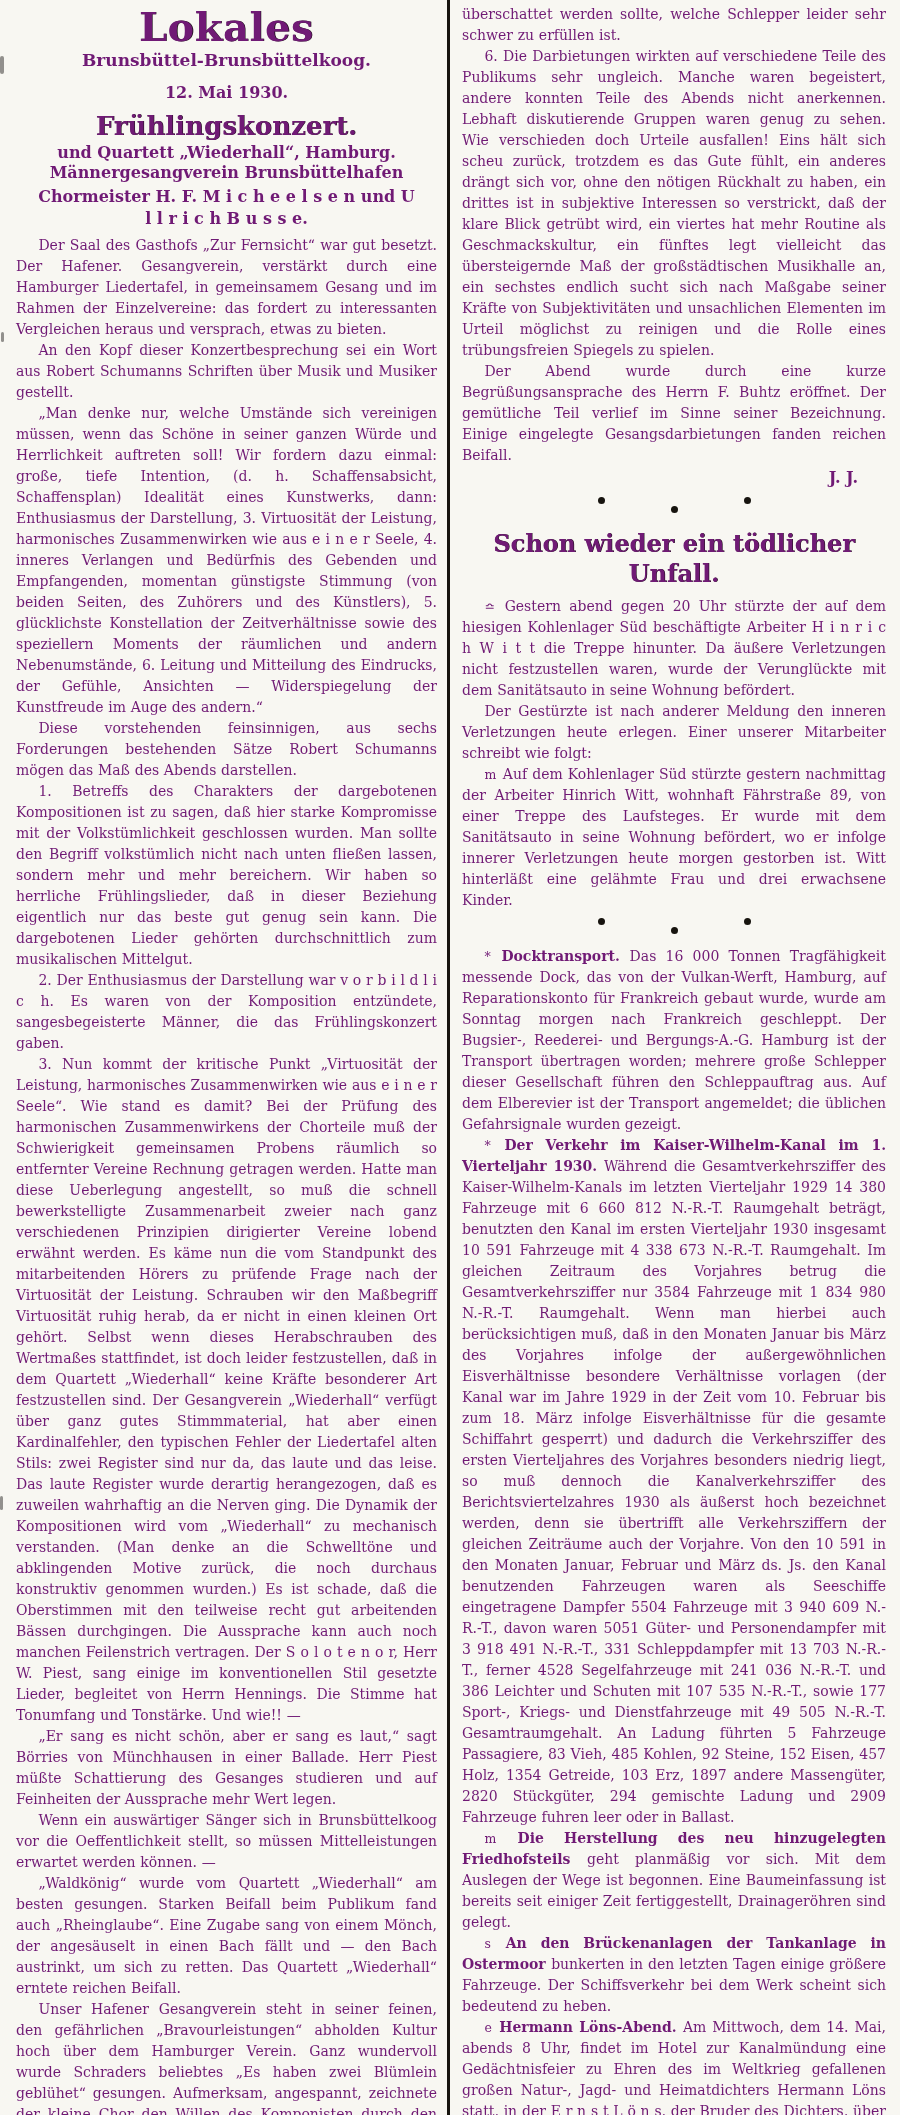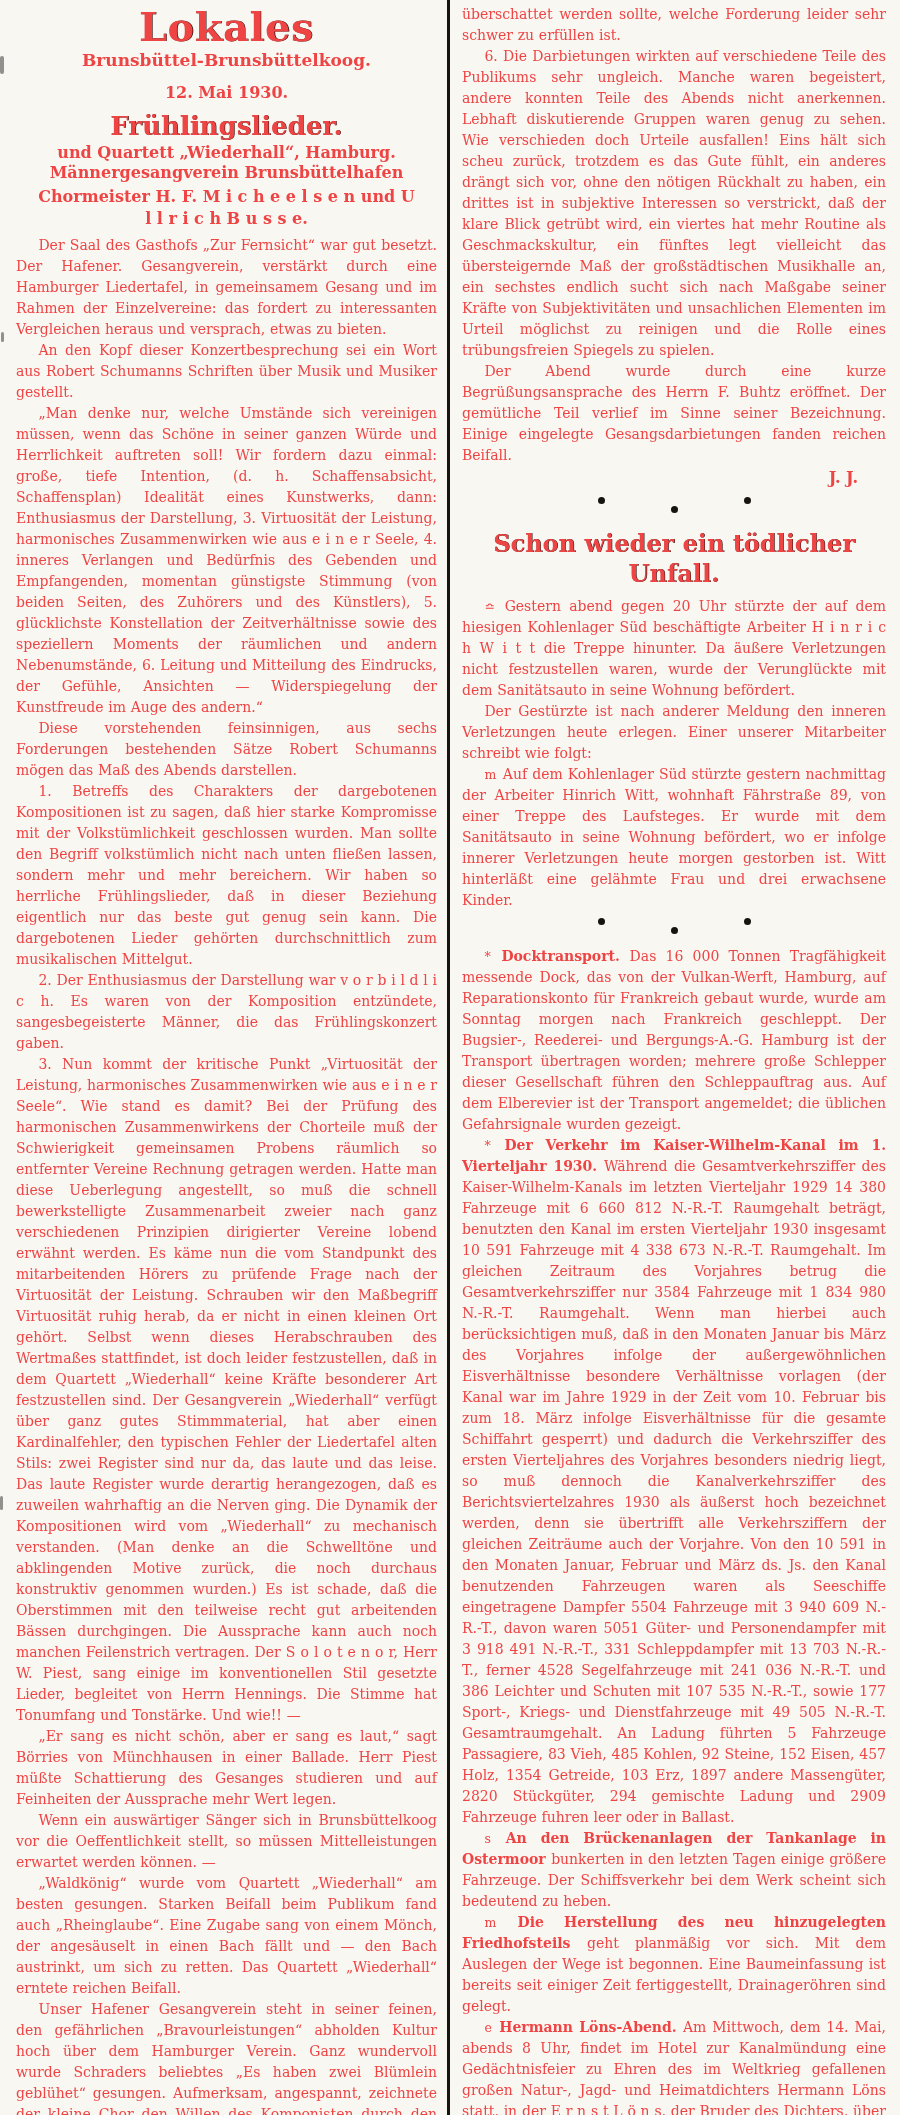--- a/index.html
+++ b/index.html
@@ -1,17 +1,17 @@
 <!DOCTYPE html>
 <html lang="de"><head>
 <meta charset="utf-8">
 <style>
   html,body{margin:0;padding:0;background:#e8e6e0;}
   .page{position:relative;width:900px;height:2115px;margin:0 auto;background:#f8f7f2;
-        color:#ef4444;font-family:"DejaVu Serif","Liberation Serif",serif;
+        color:#701a75;font-family:"DejaVu Serif","Liberation Serif",serif;
         overflow:hidden;display:flex;}
   .col{box-sizing:border-box;}
   .col-left{width:447px;padding:6px 10px 0 16px;}
   .colrule{width:3px;background:#17140f;height:2115px;}
   .col-right{width:450px;padding:4px 14px 0 12px;}
 
   .masthead h1{font-size:40px;line-height:42px;margin:0;text-align:center;font-weight:bold;
                letter-spacing:.5px;text-shadow:.6px 0 0 #15120f;}
   .place{font-size:17px;line-height:24px;font-weight:bold;text-align:center;}
   .date{font-size:16px;line-height:21px;font-weight:bold;text-align:center;margin-bottom:8px;margin-top:10px;}
@@ -46,21 +46,21 @@
   <div class="artifact" style="left:0;top:1496px;width:3px;height:14px;"></div>
 
   <div class="col col-left">
     <header class="masthead">
       <h1>Lokales</h1>
       <div class="place">Brunsbüttel-Brunsbüttelkoog.</div>
       <div class="date">12. Mai 1930.</div>
     </header>
 
     <section>
-      <h2 class="a1-headline">Frühlingslieder.</h2>
+      <h2 class="a1-headline">Frühlingskonzert.</h2>
       <div class="subtitle">und Quartett „Wiederhall“, Hamburg.</div>
       <div class="subtitle">Männergesangverein Brunsbüttelhafen</div>
       <div class="conductor">Chormeister H. F. M i c h e e l s e n und U l l r i c h  B u s s e.</div>
       <div class="body" id="a1-left-body">
           <p>Der Saal des Gasthofs „Zur Fernsicht“ war gut besetzt. Der Hafener. Gesangverein, verstärkt durch eine Hamburger Liedertafel, in gemeinsamem Gesang und im Rahmen der Einzelvereine: das fordert zu interessanten Vergleichen heraus und versprach, etwas zu bieten.</p>
           <p>An den Kopf dieser Konzertbesprechung sei ein Wort aus Robert Schumanns Schriften über Musik und Musiker gestellt.</p>
           <p>„Man denke nur, welche Umstände sich vereinigen müssen, wenn das Schöne in seiner ganzen Würde und Herrlichkeit auftreten soll! Wir fordern dazu einmal: große, tiefe Intention, (d. h. Schaffensabsicht, Schaffensplan) Idealität eines Kunstwerks, dann: Enthusiasmus der Darstellung, 3. Virtuosität der Leistung, harmonisches Zusammenwirken wie aus e i n e r Seele, 4. inneres Verlangen und Bedürfnis des Gebenden und Empfangenden, momentan günstigste Stimmung (von beiden Seiten, des Zuhörers und des Künstlers), 5. glücklichste Konstellation der Zeitverhältnisse sowie des speziellern Moments der räumlichen und andern Nebenumstände, 6. Leitung und Mitteilung des Eindrucks, der Gefühle, Ansichten — Widerspiegelung der Kunstfreude im Auge des andern.“</p>
           <p>Diese vorstehenden feinsinnigen, aus sechs Forderungen bestehenden Sätze Robert Schumanns mögen das Maß des Abends darstellen.</p>
           <p>1. Betreffs des Charakters der dargebotenen Kompositionen ist zu sagen, daß hier starke Kompromisse mit der Volkstümlichkeit geschlossen wurden. Man sollte den Begriff volkstümlich nicht nach unten fließen lassen, sondern mehr und mehr bereichern. Wir haben so herrliche Frühlingslieder, daß in dieser Beziehung eigentlich nur das beste gut genug sein kann. Die dargebotenen Lieder gehörten durchschnittlich zum musikalischen Mittelgut.</p>
           <p>2. Der Enthusiasmus der Darstellung war v o r b i l d l i c h. Es waren von der Komposition entzündete, sangesbegeisterte Männer, die das Frühlingskonzert gaben.</p>
@@ -70,21 +70,21 @@
           <p>„Waldkönig“ wurde vom Quartett „Wiederhall“ am besten gesungen. Starken Beifall beim Publikum fand auch „Rheinglaube“. Eine Zugabe sang von einem Mönch, der angesäuselt in einen Bach fällt und — den Bach austrinkt, um sich zu retten. Das Quartett „Wiederhall“ erntete reichen Beifall.</p>
           <p>Unser Hafener Gesangverein steht in seiner feinen, den gefährlichen „Bravourleistungen“ abholden Kultur hoch über dem Hamburger Verein. Ganz wundervoll wurde Schraders beliebtes „Es haben zwei Blümlein geblühet“ gesungen. Aufmerksam, angespannt, zeichnete der kleine Chor den Willen des Komponisten durch den Dirigenten, Herrn H. F. M i c h e e l s e n, nach. Sorgsame Oekonomie des Luftstroms, gute Aussprache, liebevolles tonliches Gestalten des Textes in den wechselnden Schattierungen machten diese Darbietung zu einem Kabinettstück eindruckstiefer Art. Gut auch „Schön Rothraut“, das in Schumanns Vertonung allerdings schöner wirkt. Chormeister Micheelsen zeigte sich in den kleinen ansprechend vertonten Liedern „Min Modersprak“ und „Fröhjohrsleed“ als Liederkomponist und Dirigent zugleich. Als Dirigent befolgte er zwei Techniken. Die erste, mit akzenthaften, einschneidend markierten Dirigierbewegungen zum Zusammenhalten des Gesamtchors, die zweite, sozusagen in weichen Pastellfarben angelegt, an den Uebungsabenden Strich zu Strich gefügt, leitete den eigenen vertrauten Chor.</p>
         </div>
     </section>
   </div>
 
   <div class="colrule"></div>
 
   <div class="col col-right">
     <div class="body" id="a1-right-body">
-        <p class="noindent">überschattet werden sollte, welche Forderung leider sehr schwer zu erfüllen ist.</p>
+        <p class="noindent">überschattet werden sollte, welche Schlepper leider sehr schwer zu erfüllen ist.</p>
         <p>6. Die Darbietungen wirkten auf verschiedene Teile des Publikums sehr ungleich. Manche waren begeistert, andere konnten Teile des Abends nicht anerkennen. Lebhaft diskutierende Gruppen waren genug zu sehen. Wie verschieden doch Urteile ausfallen! Eins hält sich scheu zurück, trotzdem es das Gute fühlt, ein anderes drängt sich vor, ohne den nötigen Rückhalt zu haben, ein drittes ist in subjektive Interessen so verstrickt, daß der klare Blick getrübt wird, ein viertes hat mehr Routine als Geschmackskultur, ein fünftes legt vielleicht das übersteigernde Maß der großstädtischen Musikhalle an, ein sechstes endlich sucht sich nach Maßgabe seiner Kräfte von Subjektivitäten und unsachlichen Elementen im Urteil möglichst zu reinigen und die Rolle eines trübungsfreien Spiegels zu spielen.</p>
         <p>Der Abend wurde durch eine kurze Begrüßungsansprache des Herrn F. Buhtz eröffnet. Der gemütliche Teil verlief im Sinne seiner Bezeichnung. Einige eingelegte Gesangsdarbietungen fanden reichen Beifall.</p>
       </div>
     <div class="signature">J. J.</div>
 
     <div class="dots">
         <i></i>
         <i></i>
         <i></i>
       </div>
@@ -100,19 +100,19 @@
 
     <div class="dots">
         <i></i>
         <i></i>
         <i></i>
       </div>
 
     <div class="body" id="news-body">
         <p><span class="marker">* </span><b class="lead">Docktransport. </b>Das 16 000 Tonnen Tragfähigkeit messende Dock, das von der Vulkan-Werft, Hamburg, auf Reparationskonto für Frankreich gebaut wurde, wurde am Sonntag morgen nach Frankreich geschleppt. Der Bugsier-, Reederei- und Bergungs-A.-G. Hamburg ist der Transport übertragen worden; mehrere große Schlepper dieser Gesellschaft führen den Schleppauftrag aus. Auf dem Elberevier ist der Transport angemeldet; die üblichen Gefahrsignale wurden gezeigt.</p>
         <p><span class="marker">* </span><b class="lead">Der Verkehr im Kaiser-Wilhelm-Kanal im 1. Vierteljahr 1930. </b>Während die Gesamtverkehrsziffer des Kaiser-Wilhelm-Kanals im letzten Vierteljahr 1929 14 380 Fahrzeuge mit 6 660 812 N.-R.-T. Raumgehalt beträgt, benutzten den Kanal im ersten Vierteljahr 1930 insgesamt 10 591 Fahrzeuge mit 4 338 673 N.-R.-T. Raumgehalt. Im gleichen Zeitraum des Vorjahres betrug die Gesamtverkehrsziffer nur 3584 Fahrzeuge mit 1 834 980 N.-R.-T. Raumgehalt. Wenn man hierbei auch berücksichtigen muß, daß in den Monaten Januar bis März des Vorjahres infolge der außergewöhnlichen Eisverhältnisse besondere Verhältnisse vorlagen (der Kanal war im Jahre 1929 in der Zeit vom 10. Februar bis zum 18. März infolge Eisverhältnisse für die gesamte Schiffahrt gesperrt) und dadurch die Verkehrsziffer des ersten Vierteljahres des Vorjahres besonders niedrig liegt, so muß dennoch die Kanalverkehrsziffer des Berichtsviertelzahres 1930 als äußerst hoch bezeichnet werden, denn sie übertrifft alle Verkehrsziffern der gleichen Zeiträume auch der Vorjahre. Von den 10 591 in den Monaten Januar, Februar und März ds. Js. den Kanal benutzenden Fahrzeugen waren als Seeschiffe eingetragene Dampfer 5504 Fahrzeuge mit 3 940 609 N.-R.-T., davon waren 5051 Güter- und Personendampfer mit 3 918 491 N.-R.-T., 331 Schleppdampfer mit 13 703 N.-R.-T., ferner 4528 Segelfahrzeuge mit 241 036 N.-R.-T. und 386 Leichter und Schuten mit 107 535 N.-R.-T., sowie 177 Sport-, Kriegs- und Dienstfahrzeuge mit 49 505 N.-R.-T. Gesamtraumgehalt. An Ladung führten 5 Fahrzeuge Passagiere, 83 Vieh, 485 Kohlen, 92 Steine, 152 Eisen, 457 Holz, 1354 Getreide, 103 Erz, 1897 andere Massengüter, 2820 Stückgüter, 294 gemischte Ladung und 2909 Fahrzeuge fuhren leer oder in Ballast.</p>
+        <p><span class="marker">m </span><b class="lead">Die Herstellung des neu hinzugelegten Friedhofsteils </b>geht planmäßig vor sich. Mit dem Auslegen der Wege ist begonnen. Eine Baumeinfassung ist bereits seit einiger Zeit fertiggestellt, Drainageröhren sind gelegt.</p>
         <p><span class="marker">s </span><b class="lead">An den Brückenanlagen der Tankanlage in Ostermoor </b>bunkerten in den letzten Tagen einige größere Fahrzeuge. Der Schiffsverkehr bei dem Werk scheint sich bedeutend zu heben.</p>
-        <p><span class="marker">m </span><b class="lead">Die Herstellung des neu hinzugelegten Friedhofsteils </b>geht planmäßig vor sich. Mit dem Auslegen der Wege ist begonnen. Eine Baumeinfassung ist bereits seit einiger Zeit fertiggestellt, Drainageröhren sind gelegt.</p>
         <p><span class="marker">e </span><b class="lead">Hermann Löns-Abend. </b>Am Mittwoch, dem 14. Mai, abends 8 Uhr, findet im Hotel zur Kanalmündung eine Gedächtnisfeier zu Ehren des im Weltkrieg gefallenen großen Natur-, Jagd- und Heimatdichters Hermann Löns statt, in der E r n s t  L ö n s, der Bruder des Dichters, über das Leben und Schaffen Hermann Löns’ sprechen und aus dessen Werken vortragen wird. Außerdem wird der bekannte Lautensänger H e i n z  C l o s, wohl der beste Interpret Lönsscher Lieder, Löns-Lieder zur Laute singen. Die beiden Künstler befinden sich zurzeit auf einer Vortragsreise durch ganz Deutschland, und können wir uns von ganzem Herzen freuen, daß auch unserem Orte eine solche Feierstunde ermöglicht wird. In den Großstädten Berlin (wo der Abend im großen Sitzungssaale des Herrenhauses stattfand), Bremen, Köln, Mühlheim-Ruhr, Karlsruhe, Danzig usw., fand der Abend in Sälen statt, die 1000 bis 2000 Besucher aufwiesen. In manchen Städten, wie Berlin, Gera, Kassel usw. mußte er des starken Andranges wegen sogar wiederholt werden. Wir können daher den Besuch dieser Veranstaltung nur empfehlen. (Siehe Anzeige in heutiger Nr.)</p>
       </div>
 
   </div>
 </div>
 
 </body></html>

